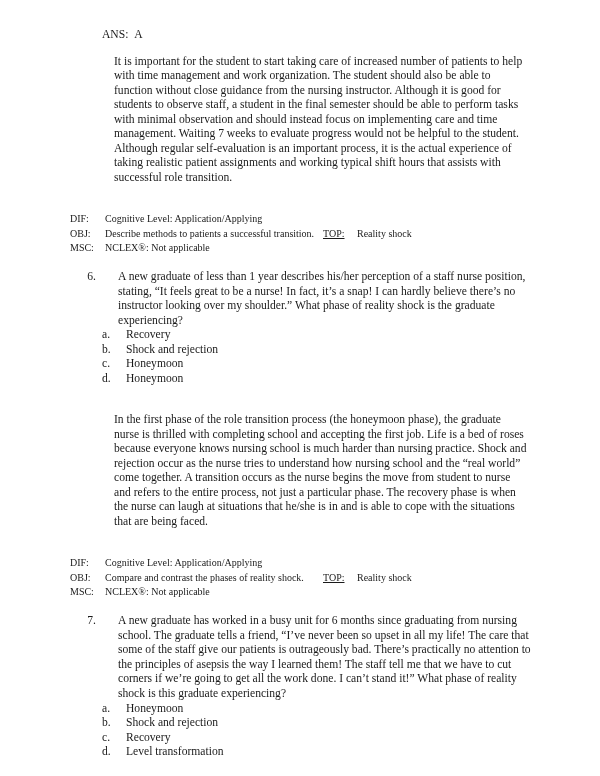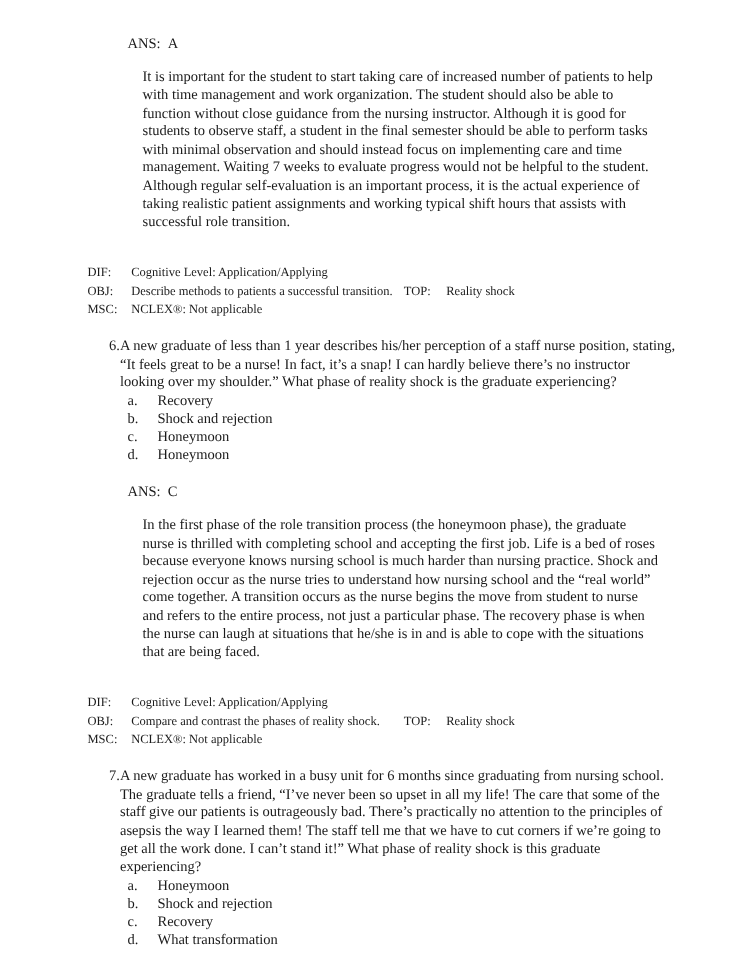--- a/index.html
+++ b/index.html
@@ -61,20 +61,21 @@
   }
   .meta .lbl {
     width: 35px;
   }
   .meta .val {
     padding-right: 8px;
   }
   .meta .toplbl {
     width: 34px;
     padding-left: 0;
+    text-decoration: underline;
   }
   .meta-row-wide .val {
     min-width: 210px;
   }
 
   
   .question {
     position: relative;
     margin-left: 76px;
     margin-right: 54px;
@@ -82,21 +83,21 @@
     line-height: 14.55px;
   }
   .question .qnum {
     position: absolute;
     left: 0;
     top: 0;
     width: 20px;
     text-align: right;
   }
   .question .qtext {
-    margin-left: 20px;
+    margin-left: 42px;
     display: block;
   }
 
   
   .options {
     margin: 0;
     padding: 0;
     list-style: none;
     margin-left: 102px;
     font-size: 11.6px;
@@ -153,21 +154,20 @@
   <ul class="options">
     <li><span class="olet">a.</span><span>Recovery</span></li>
     <li><span class="olet">b.</span><span>Shock and rejection</span></li>
     <li><span class="olet">c.</span><span>Honeymoon</span></li>
     <li><span class="olet">d.</span><span>Honeymoon</span></li>
   </ul>
 
   <div class="gap"></div>
 
   <div class="block rationale">
-    <div class="ansline"><span>ANS:</span>&nbsp;&nbsp;<span>C</span></div>
     <p>In the first phase of the role transition process (the honeymoon phase), the graduate nurse is thrilled with completing school and accepting the first job. Life is a bed of roses because everyone knows nursing school is much harder than nursing practice. Shock and rejection occur as the nurse tries to understand how nursing school and the “real world” come together. A transition occurs as the nurse begins the move from student to nurse and refers to the entire process, not just a particular phase. The recovery phase is when the nurse can laugh at situations that he/she is in and is able to cope with the situations that are being faced.</p>
   </div>
 
   <div class="gap"></div>
 
   <table class="meta">
     <tbody>
         <tr>
       <td class="lbl">DIF:</td>
       <td class="val" colspan="3">Cognitive Level: Application/Applying</td>
@@ -188,21 +188,21 @@
   <div class="gap"></div>
 
   <div class="question">
     <span class="qnum">7.</span>
     <span class="qtext">A new graduate has worked in a busy unit for 6 months since graduating from nursing school. The graduate tells a friend, “I’ve never been so upset in all my life! The care that some of the staff give our patients is outrageously bad. There’s practically no attention to the principles of asepsis the way I learned them! The staff tell me that we have to cut corners if we’re going to get all the work done. I can’t stand it!” What phase of reality shock is this graduate experiencing?</span>
   </div>
   <ul class="options">
     <li><span class="olet">a.</span><span>Honeymoon</span></li>
     <li><span class="olet">b.</span><span>Shock and rejection</span></li>
     <li><span class="olet">c.</span><span>Recovery</span></li>
-    <li><span class="olet">d.</span><span>What transformation</span></li>
+    <li><span class="olet">d.</span><span>Level transformation</span></li>
   </ul>
 
   <div class="gap"></div>
 
   <div class="block rationale">
     <div class="ansline"><span>ANS:</span>&nbsp;&nbsp;<span>B</span></div>
   </div>
 
 </div>
 

